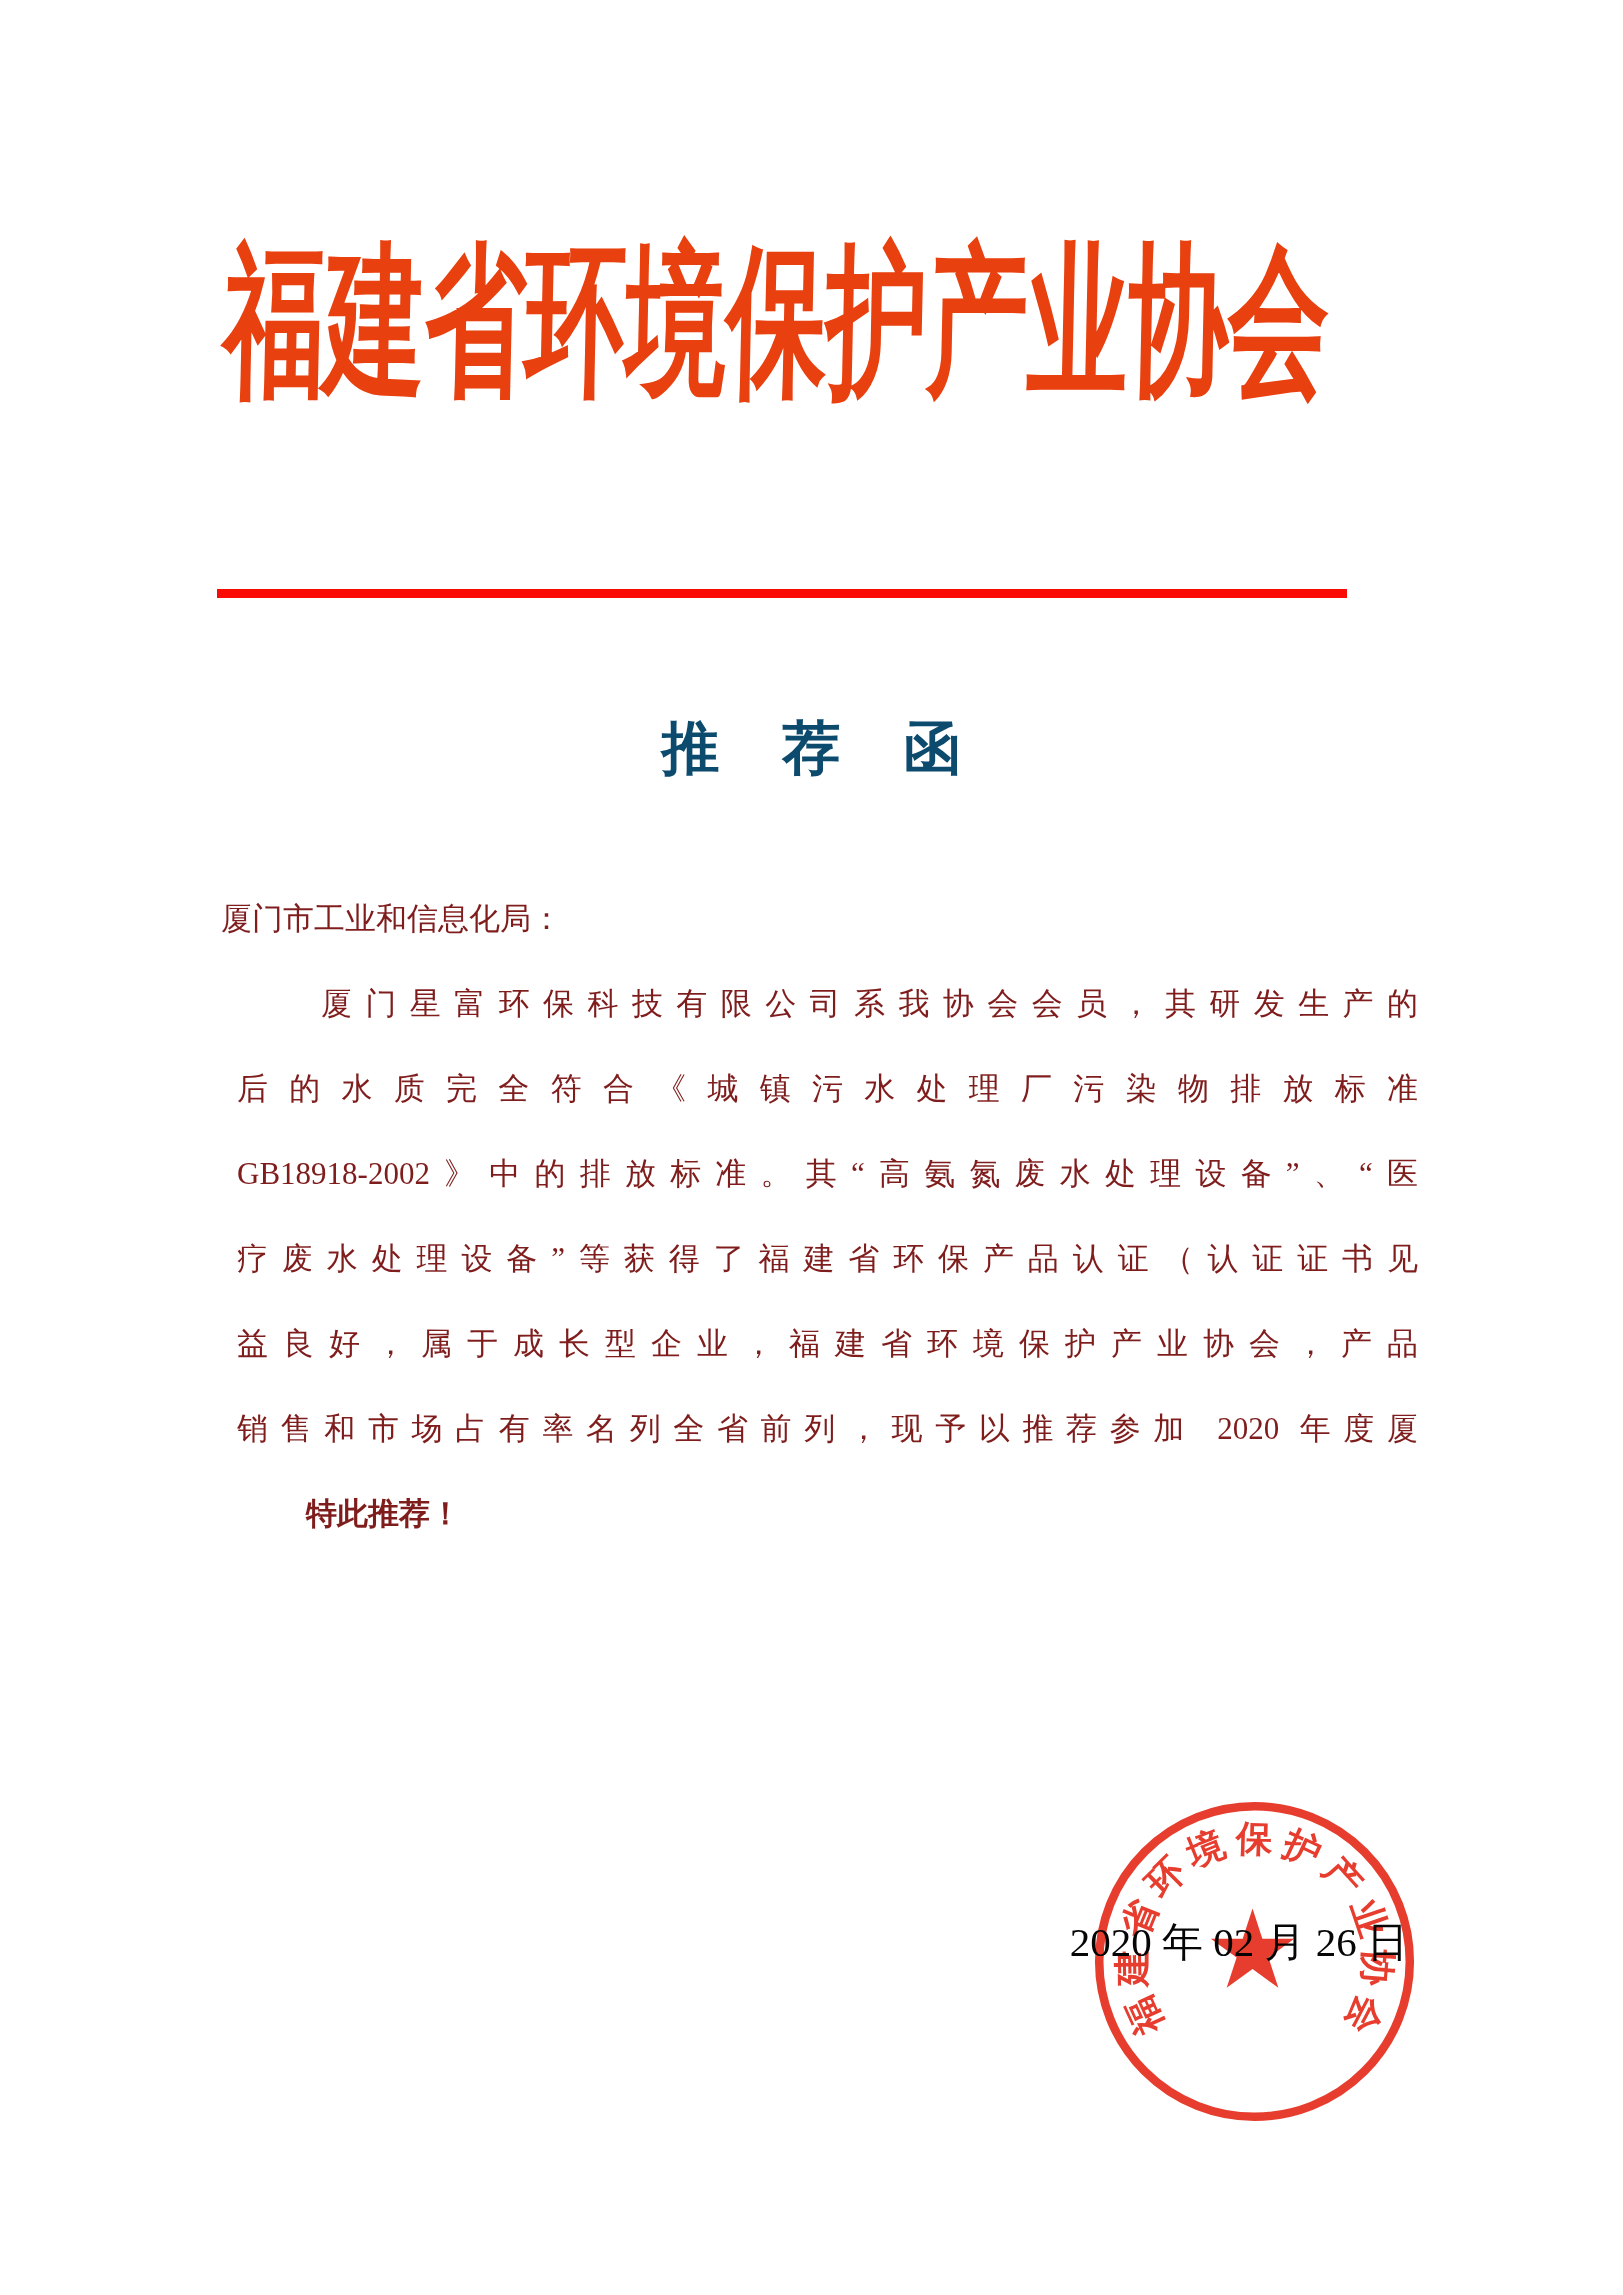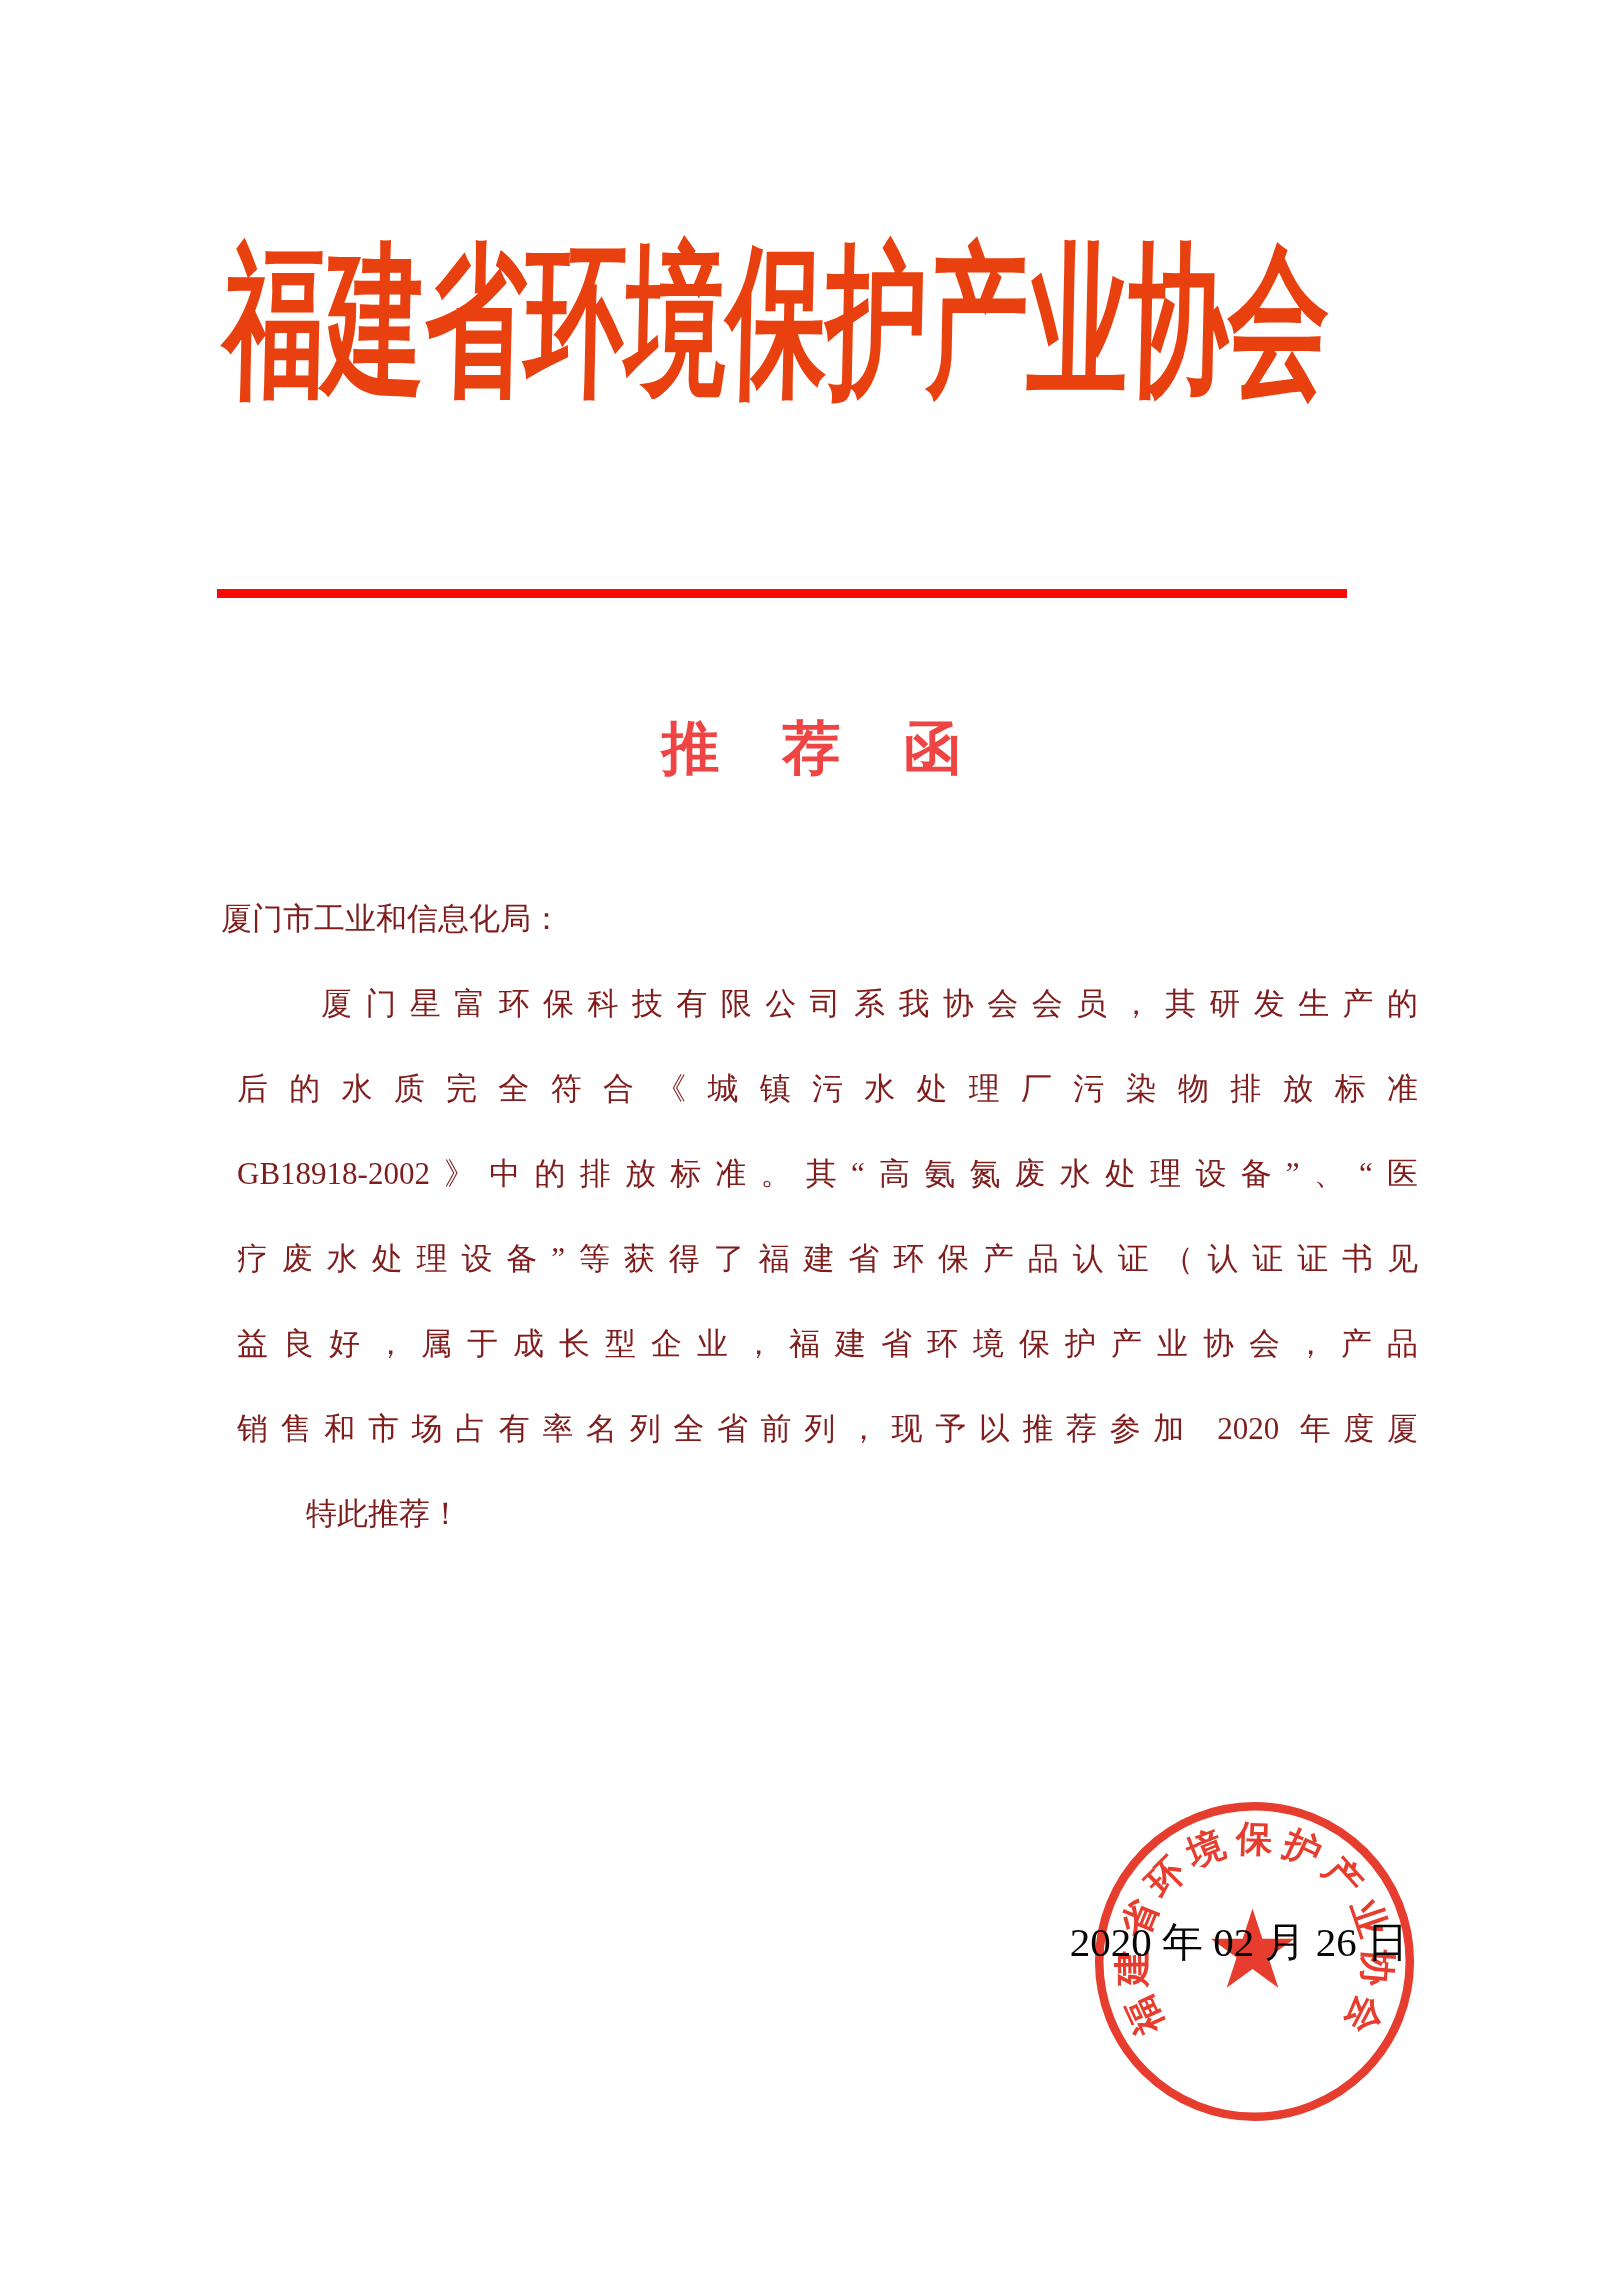--- a/index.html
+++ b/index.html
@@ -35,42 +35,42 @@
   .doc-title{
     position:absolute;
     left:0;top:717px;
     width:1623px;
     text-align:center;
     font-size:58px;
     font-weight:bold;
     line-height:1.1;
     letter-spacing:63px;
     text-indent:63px;
-    color:#ef4444;
+    color:#0c4a6e;
     white-space:nowrap;
   }
   
   .letter-body{
     position:absolute;
     left:221px;top:876px;
     width:1197px;
     font-size:31px;
     line-height:85px;
     color:#7f1d1d;
   }
   .line{height:85px;white-space:nowrap;}
   .line.j{
     white-space:normal;
     text-align:justify;
     text-align-last:justify;
     text-justify:inter-character;
     margin-left:16px;
   }
   .line.indent{text-indent:84px;}
-  .closing{text-indent:85px;}
+  .closing{text-indent:85px;font-weight:bold;}
   
   .date-line{
     position:absolute;
     left:221px;top:1917px;
     width:1187px;
     text-align:right;
     font-size:41px;
     line-height:50px;
     color:#060606;
     white-space:nowrap;

